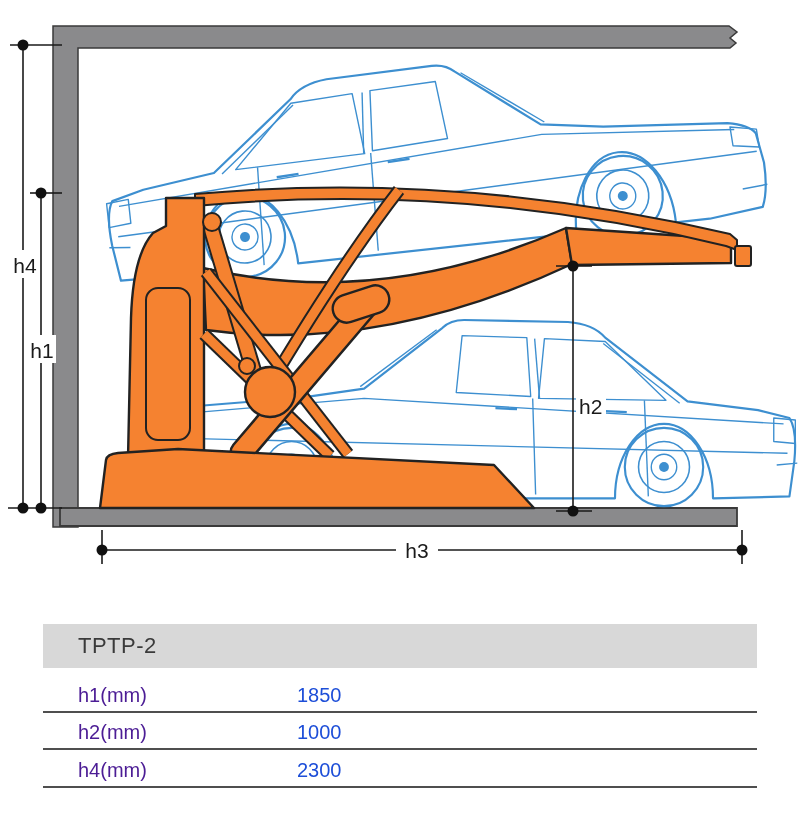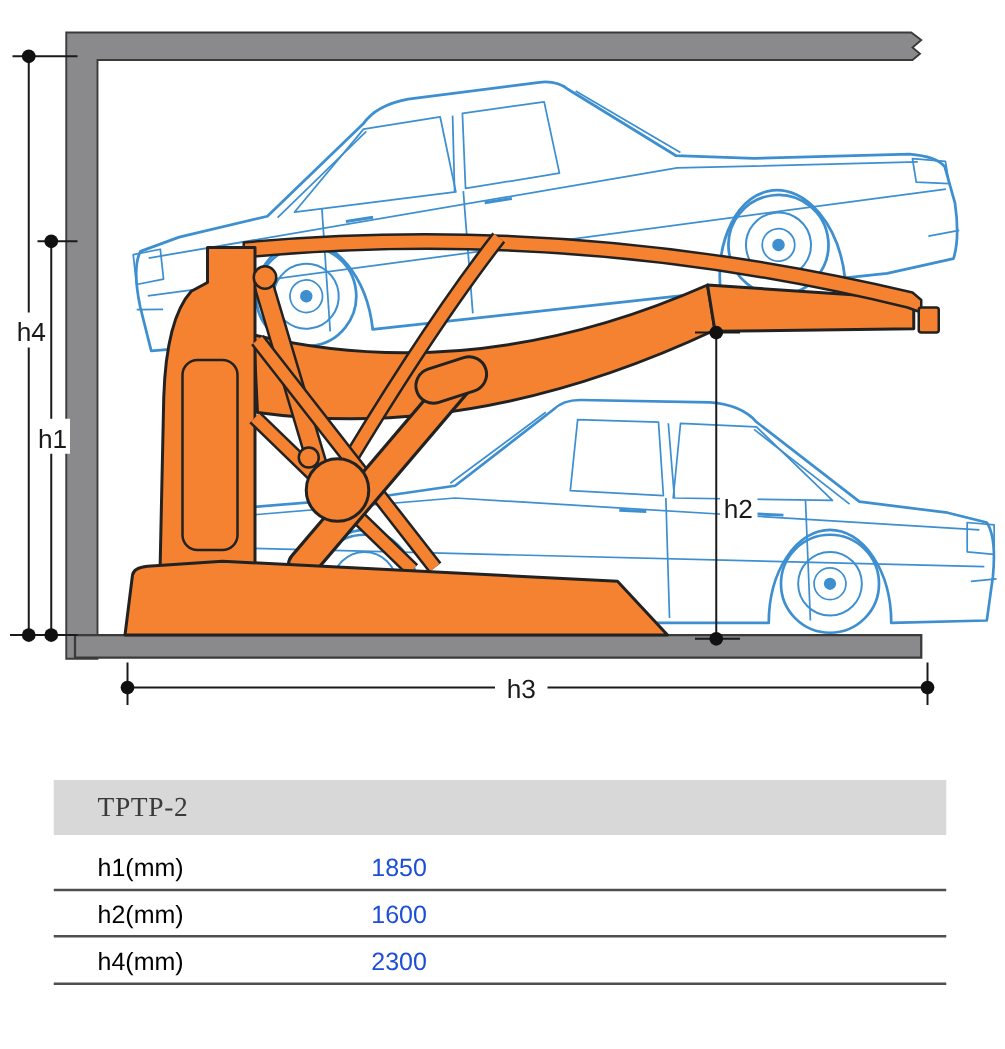--- a/index.html
+++ b/index.html
@@ -2,24 +2,24 @@
 <html><head>
 <meta charset="utf-8">
 <style>
   html,body{margin:0;padding:0;background:#ffffff;}
   body{width:804px;height:839px;position:relative;font-family:"Liberation Sans",sans-serif;overflow:hidden;}
   .diagram-wrap{position:absolute;left:0;top:0;width:768px;height:600px;}
   svg text{font-family:"Liberation Sans",sans-serif;}
 
   .spec-table{position:absolute;left:43px;top:624px;width:714px;}
   .spec-header{height:44px;background:#D8D8D8;line-height:44px;padding-left:35px;
-               font-size:22px;color:#3a3a3a;letter-spacing:0.5px;font-family:Liberation Serif, serif;}
+               font-size:22px;color:#3a3a3a;letter-spacing:0.5px;}
   .spec-rows{position:relative;margin-top:7px;}
   .spec-row{height:35.5px;border-bottom:2.5px solid #4f4f4f;position:relative;}
-  .spec-row .cell-label{position:absolute;left:35px;bottom:4px;font-size:20px;color:#000000;}
+  .spec-row .cell-label{position:absolute;left:35px;bottom:4px;font-size:20px;color:#4c1d95;}
   .spec-row .cell-value{position:absolute;left:254px;bottom:4px;font-size:20px;color:#1d4ed8;}
 </style>
 </head>
 <body>
 
 <div class="diagram-wrap">
 <svg width="804" height="600" viewBox="0 0 804 600">
   <defs>
 
     <g id="sedan" fill="none" stroke="#3D8FD0" stroke-width="2.2" stroke-linejoin="round">
@@ -142,20 +142,20 @@
 
 <div class="spec-table">
   <div class="spec-header">TPTP-2</div>
   <div class="spec-rows">
     <div class="spec-row">
       <span class="cell-label">h1(mm)</span>
       <span class="cell-value">1850</span>
     </div>
     <div class="spec-row">
       <span class="cell-label">h2(mm)</span>
-      <span class="cell-value">1600</span>
+      <span class="cell-value">1000</span>
     </div>
     <div class="spec-row">
       <span class="cell-label">h4(mm)</span>
       <span class="cell-value">2300</span>
     </div>
   </div>
 </div>
 
 </body></html>

